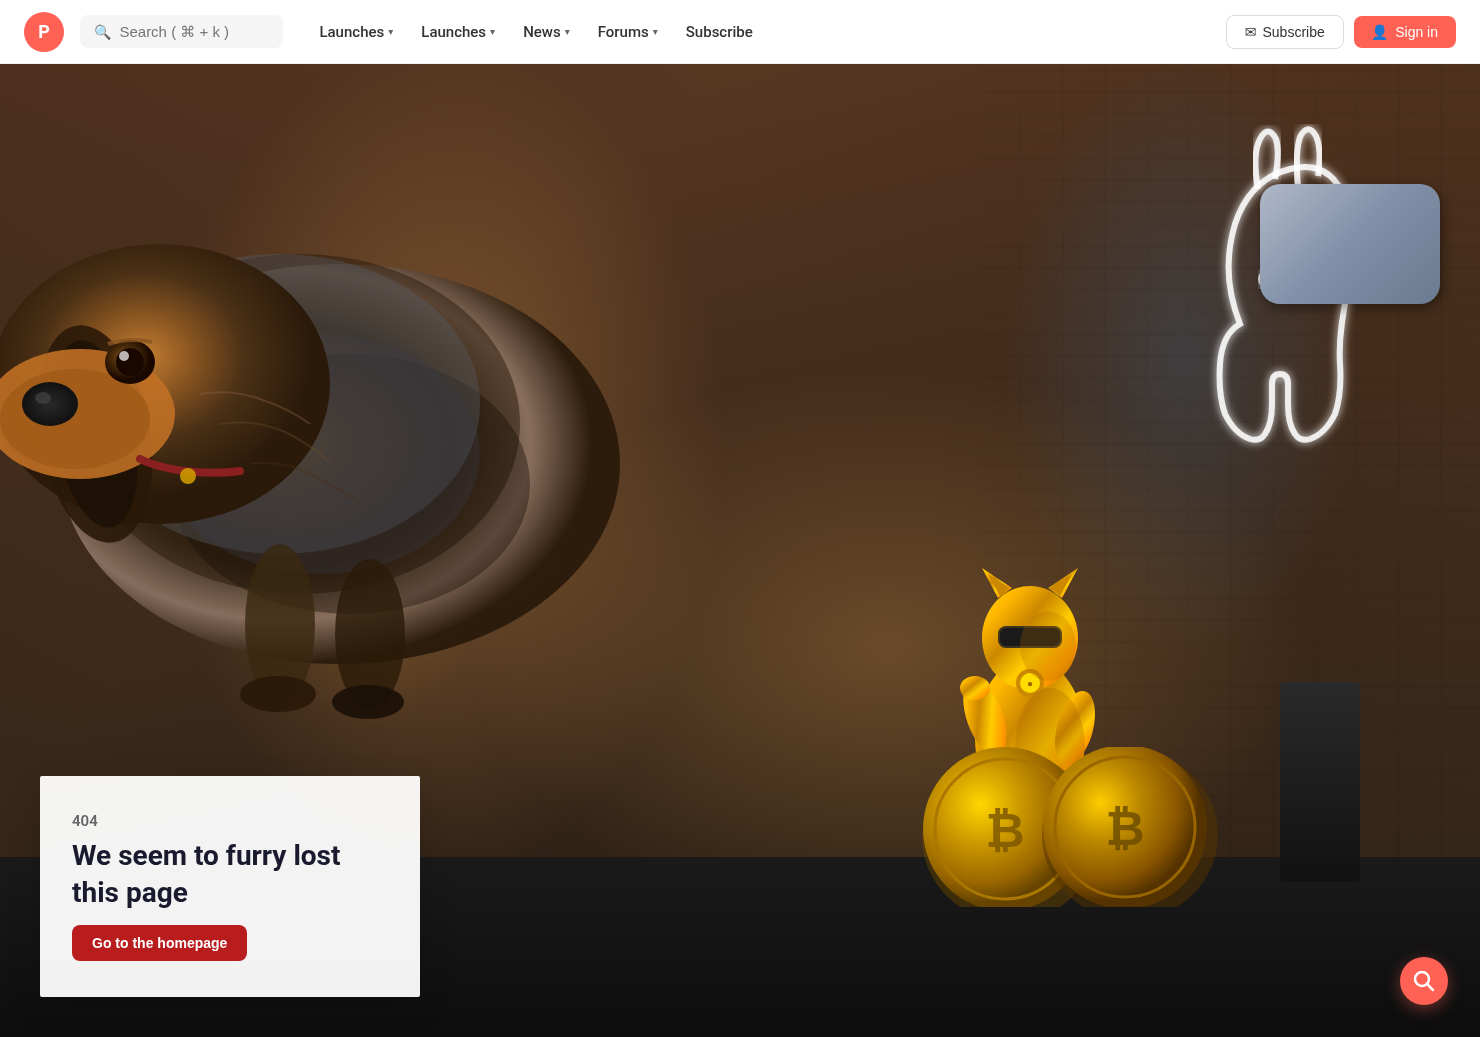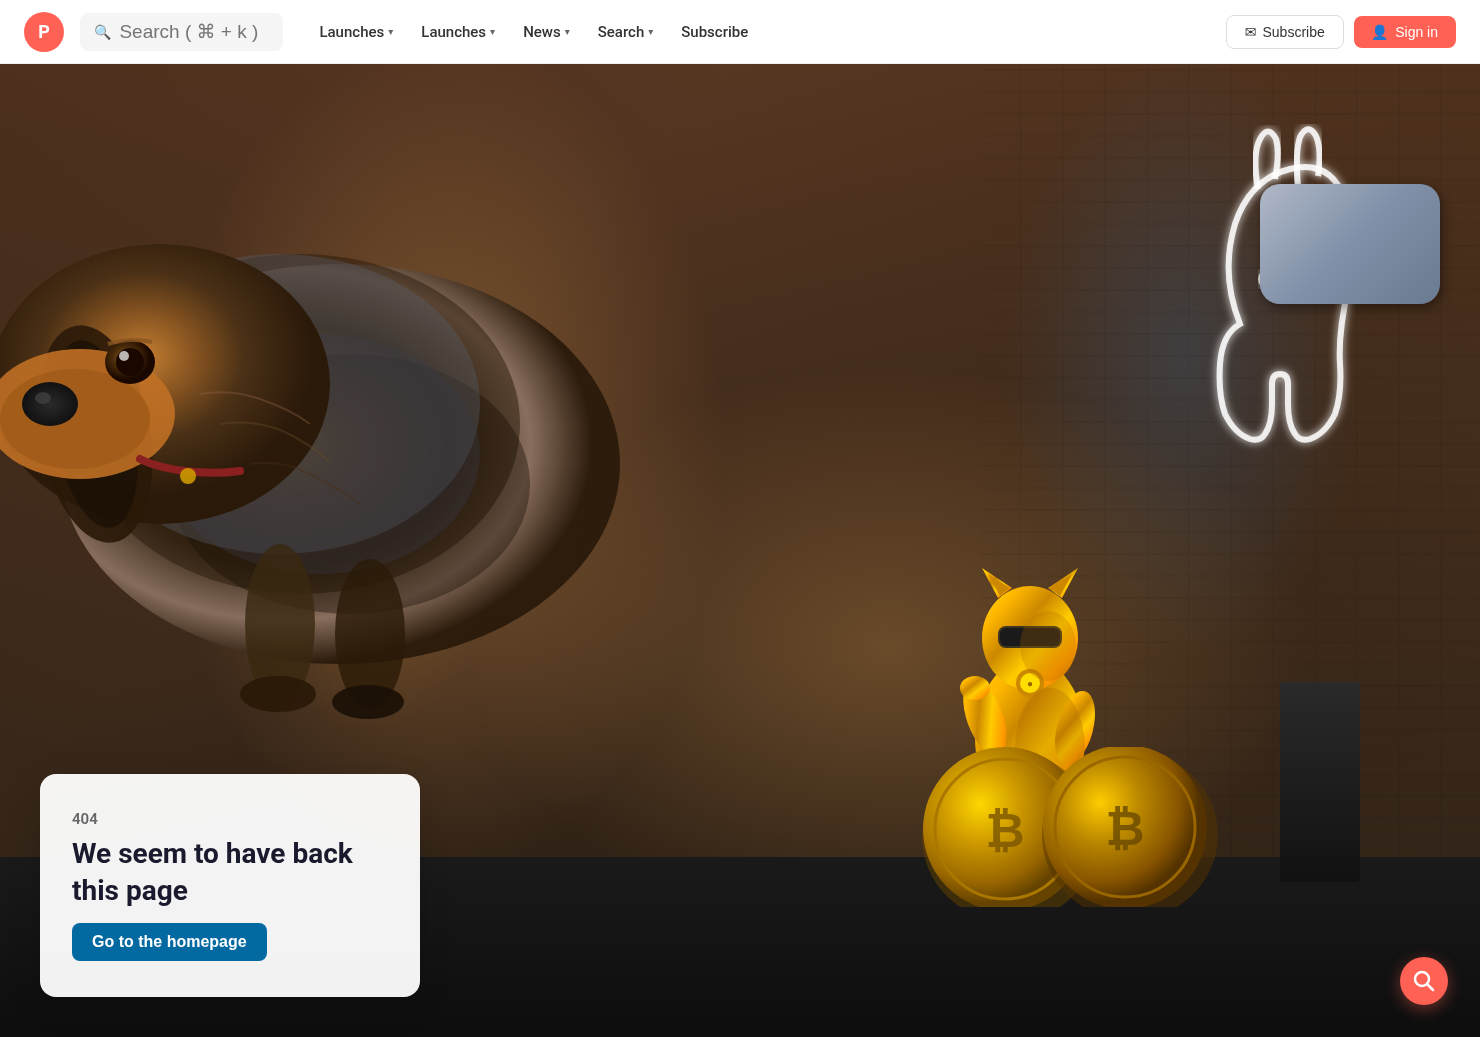--- a/index.html
+++ b/index.html
@@ -38,21 +38,21 @@
       gap: 8px;
       margin-left: 8px;
       cursor: text;
       min-width: 200px;
     }
     .search-bar input {
       border: none;
       background: transparent;
       outline: none;
       color: #4d7c0f;
-      font-size: 19px;
+      font-size: 15px;
       width: 150px;
     }
     .search-icon-sm {
       color: #999;
       font-size: 14px;
     }
     .nav-links {
       display: flex;
       align-items: center;
       gap: 4px;
@@ -150,21 +150,21 @@
       );
       opacity: 0.4;
     }
 
     
     .error-card {
       position: absolute;
       bottom: 40px;
       left: 40px;
       background: rgba(255,255,255,0.95);
-      border-radius: 16px;
+      border-radius: 2px;
       padding: 36px 32px;
       width: 380px;
       box-shadow: 0 8px 32px rgba(0,0,0,0.15);
     }
     .error-code {
       font-size: 15px;
       font-weight: 600;
       color: #666;
       margin-bottom: 8px;
     }
@@ -177,24 +177,24 @@
     }
     .error-desc {
       font-size: 14px;
       color: #555;
       line-height: 1.6;
       margin-bottom: 24px;
     }
     .homepage-btn {
       display: inline-block;
       padding: 10px 20px;
-      background: #0369a1;
+      background: #b91c1c;
       color: #fff;
       border-radius: 8px;
-      font-size: 16px;
+      font-size: 14px;
       font-weight: 600;
       cursor: pointer;
       border: none;
       text-decoration: none;
     }
 
     
     .fab-search {
       position: fixed;
       bottom: 32px;
@@ -249,21 +249,21 @@
     </div>
     <div class="nav-item">
       <span>Launches</span>
       <span class="chevron">▾</span>
     </div>
     <div class="nav-item">
       <span>News</span>
       <span class="chevron">▾</span>
     </div>
     <div class="nav-item">
-      <span>Search</span>
+      <span>Forums</span>
       <span class="chevron">▾</span>
     </div>
     <div class="nav-item">
       <span>Subscribe</span>
     </div>
   </nav>
 
   <div class="nav-right">
     <button class="subscribe-btn">
       <span>✉</span>
@@ -450,21 +450,21 @@
       <circle cx="128" cy="155" r="8" stroke="rgba(255,255,255,0.8)" stroke-width="4" fill="none" filter="url(#glow)"></circle>
     </svg>
   </div>
 
   <div style="position:absolute; right:120px; bottom:155px; width:80px; height:200px; background:linear-gradient(180deg, #2a2a2a, #111); border-radius:4px;"></div>
 
   <div style="position:absolute; right:40px; top:120px; width:180px; height:120px; background:linear-gradient(135deg, #b0b8c8, #8090a8, #6a7a90); border-radius:20px; box-shadow:2px 4px 12px rgba(0,0,0,0.4);"></div>
 
   <div class="error-card">
     <div class="error-code">404</div>
-    <h1 class="error-title">We seem to have back this page</h1>
+    <h1 class="error-title">We seem to furry lost this page</h1>
     <button class="homepage-btn">Go to the homepage</button>
   </div>
 </div>
 
 <div class="fab-search">
   <svg width="22" height="22" viewBox="0 0 22 22" fill="none">
     <circle cx="9" cy="9" r="7" stroke="white" stroke-width="2.5"></circle>
     <line x1="14" y1="14" x2="20" y2="20" stroke="white" stroke-width="2.5" stroke-linecap="round"></line>
   </svg>
 </div>

